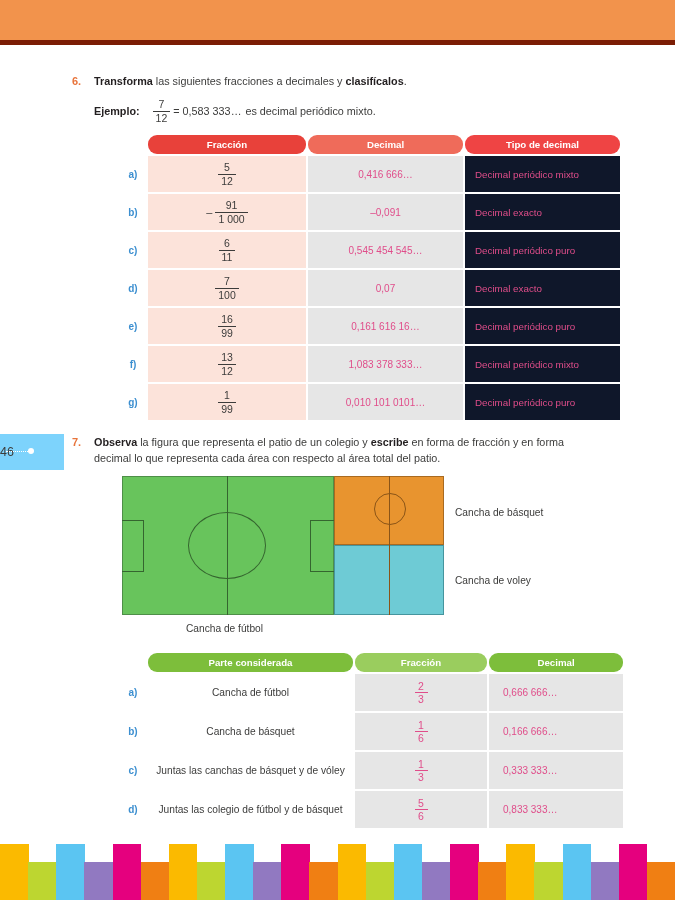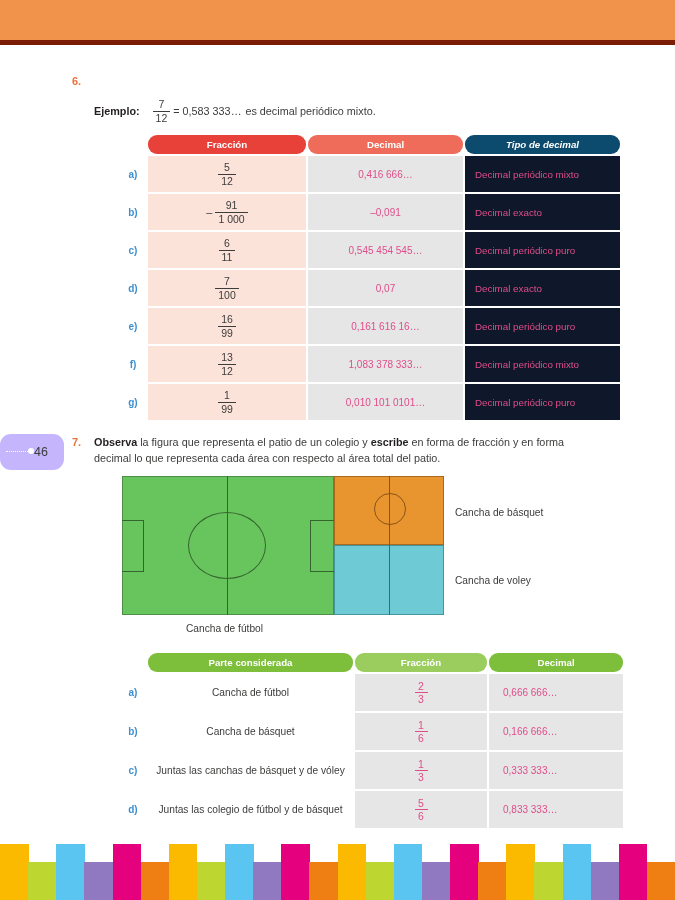--- a/index.html
+++ b/index.html
@@ -28,25 +28,24 @@
     left: 0; top: 40px;
     width: 675px; height: 5px;
     background: #7B1D05;
   }
 
   
   .page-tab {
     position: absolute;
     left: 0; top: 434px;
     width: 64px; height: 36px;
-    background: #c4b5fd;
+    background: #7dd3fc;
     display: flex;
     align-items: center;
-    justify-content: flex-end;
-    border-radius: 11px;
+    justify-content: flex-start;
   }
   .page-tab .dotted {
     position: absolute;
     left: 6px; top: 17px;
     width: 22px; height: 0;
     border-top: 1px dotted #ffffff;
   }
   .page-tab .dot {
     position: absolute;
     left: 28px; top: 14px;
@@ -146,21 +145,21 @@
     font-weight: bold;
     color: #3C8FD0;
     background: transparent;
     text-align: center;
   }
 
   
   #tbl1 { left: 118px; top: 133px; }
   #tbl1 th.h-frac { background: #E8413A; }
   #tbl1 th.h-dec  { background: #EF6B5A; }
-  #tbl1 th.h-type { background: #0c4a6e; font-style: italic; }
+  #tbl1 th.h-type { background: #ef4444; }
   #tbl1 td.c-frac {
     background: #FCE3DA;
     height: 36px;
     color: #3C3C3B;
   }
   #tbl1 td.c-dec {
     background: #E6E6E6;
     height: 36px;
     font-size: 10px;
     color: #E04D8A;
@@ -320,20 +319,21 @@
 <div class="top-maroon"></div>
 
 <div class="page-tab">
   <div class="dotted"></div>
   <div class="dot"></div>
   <span class="num">46</span>
 </div>
 
 <div class="ex" id="ex6">
   <div class="ex-num">6.</div>
+  <div class="ex-text"><b>Transforma</b><span> las siguientes fracciones a decimales y </span><b>clasifícalos</b><span>.</span></div>
 </div>
 
 <div class="example">
   <span class="lbl">Ejemplo:</span>
   <span class="frac">
     <span class="n">7</span>
     <span class="bar"></span>
     <span class="d">12</span>
   </span>
   <span style="margin:0 3px">=</span>

